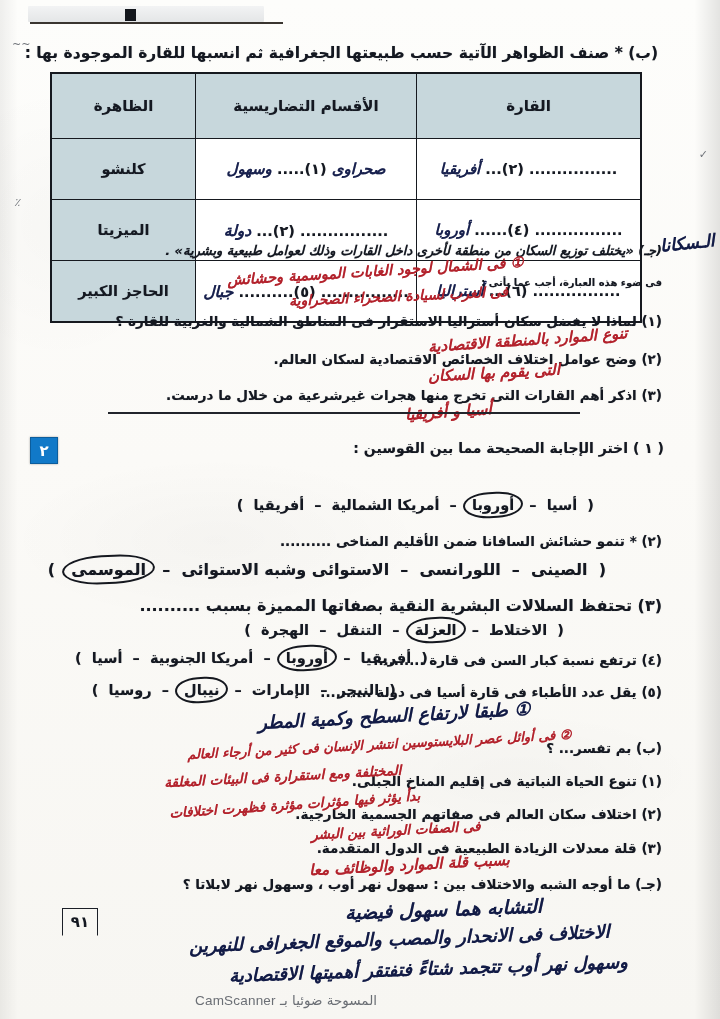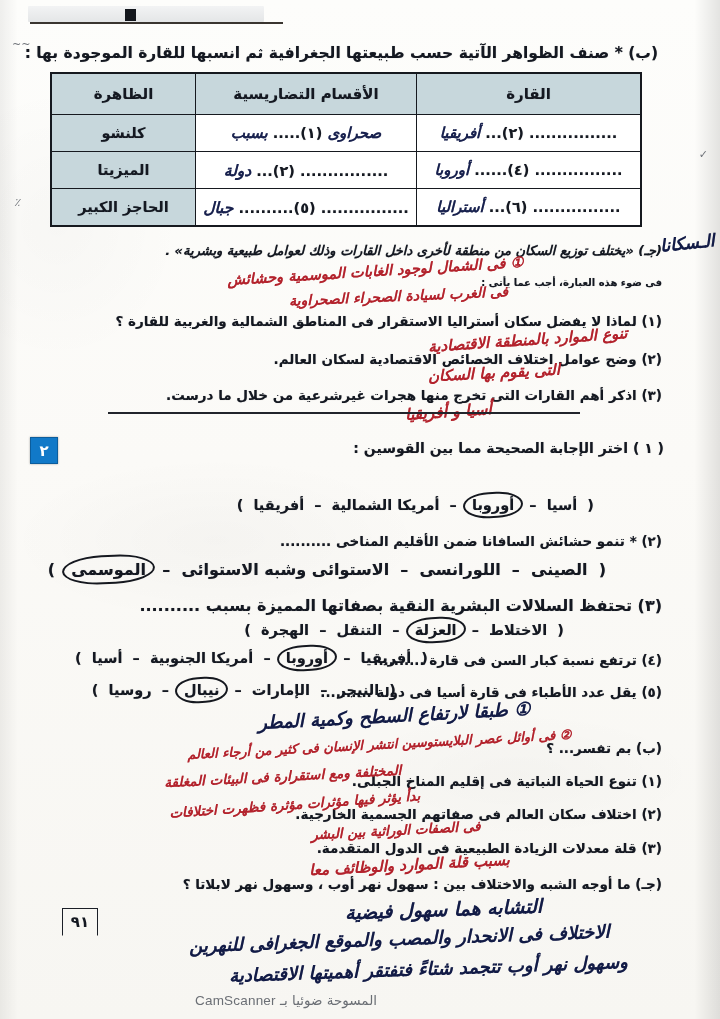--- a/index.html
+++ b/index.html
@@ -40,21 +40,21 @@
     text-shadow:0 0 .7px rgba(20,24,33,.45);
   }
   .q-line{position:absolute;white-space:nowrap;}
 
   
   .tbl-wrap{position:absolute;left:80px;top:72px;width:562px;}
   table.grid{border-collapse:collapse;width:562px;table-layout:fixed;
      border:2px solid #16191f;background:#fff;}
   table.grid th,table.grid td{
      border:1.6px solid #16191f;height:36px;vertical-align:middle;text-align:center;
-     font-size:14.5px;font-weight:700;color:#141821;padding:0 4px;position:relative;
+     font-size:14.5px;font-weight:700;color:#141821;padding:12px 4px;position:relative;
      text-shadow:0 0 .7px rgba(20,24,33,.4);}
   table.grid thead th{background:#c7d7dc;height:40px;font-size:15px;}
   td.shade{background:#c7d7dc;font-size:14px;}
   td.fill{background:#fff;text-align:right;direction:rtl;font-size:13.5px;}
   .dots{letter-spacing:1.4px;}
 
   
   .hand{
     font-family:"DejaVu Serif","Liberation Serif",serif;
     font-weight:700;font-style:italic;
@@ -132,21 +132,21 @@
       <tbody>
         <tr>
           <td class="fill">
             <span class="dots">................</span>
             <span>(٢)...</span>
             <span class="hand" style="font-size:15px;">أفريقيا</span>
           </td>
           <td class="fill" style="text-align:center;">
             <span class="hand" style="font-size:15px;">صحراوى</span>
             <span>(١).....</span>
-            <span class="hand" style="font-size:15px;">بسبب</span>
+            <span class="hand" style="font-size:15px;">وسهول</span>
           </td>
           <td class="shade">كلنشو</td>
         </tr>
         <tr>
           <td class="fill">
             <span class="dots">................</span>
             <span>(٤)......</span>
             <span class="hand" style="font-size:15px;">أوروبا</span>
           </td>
           <td class="fill" style="text-align:center;">

